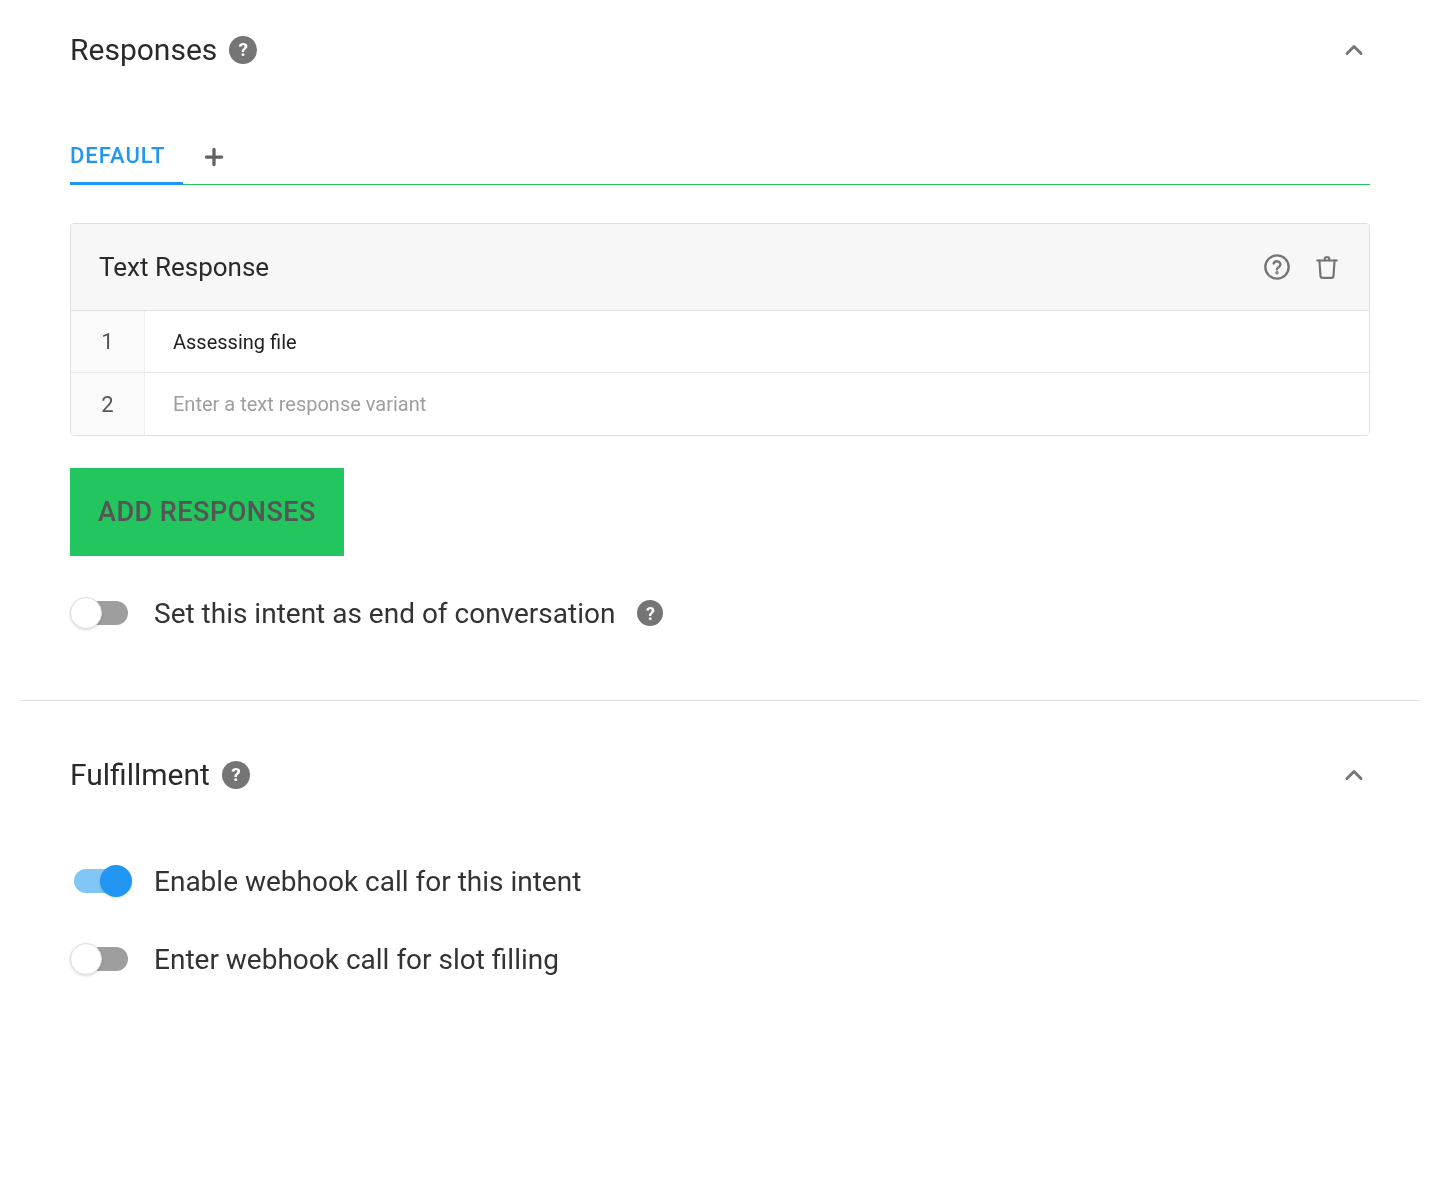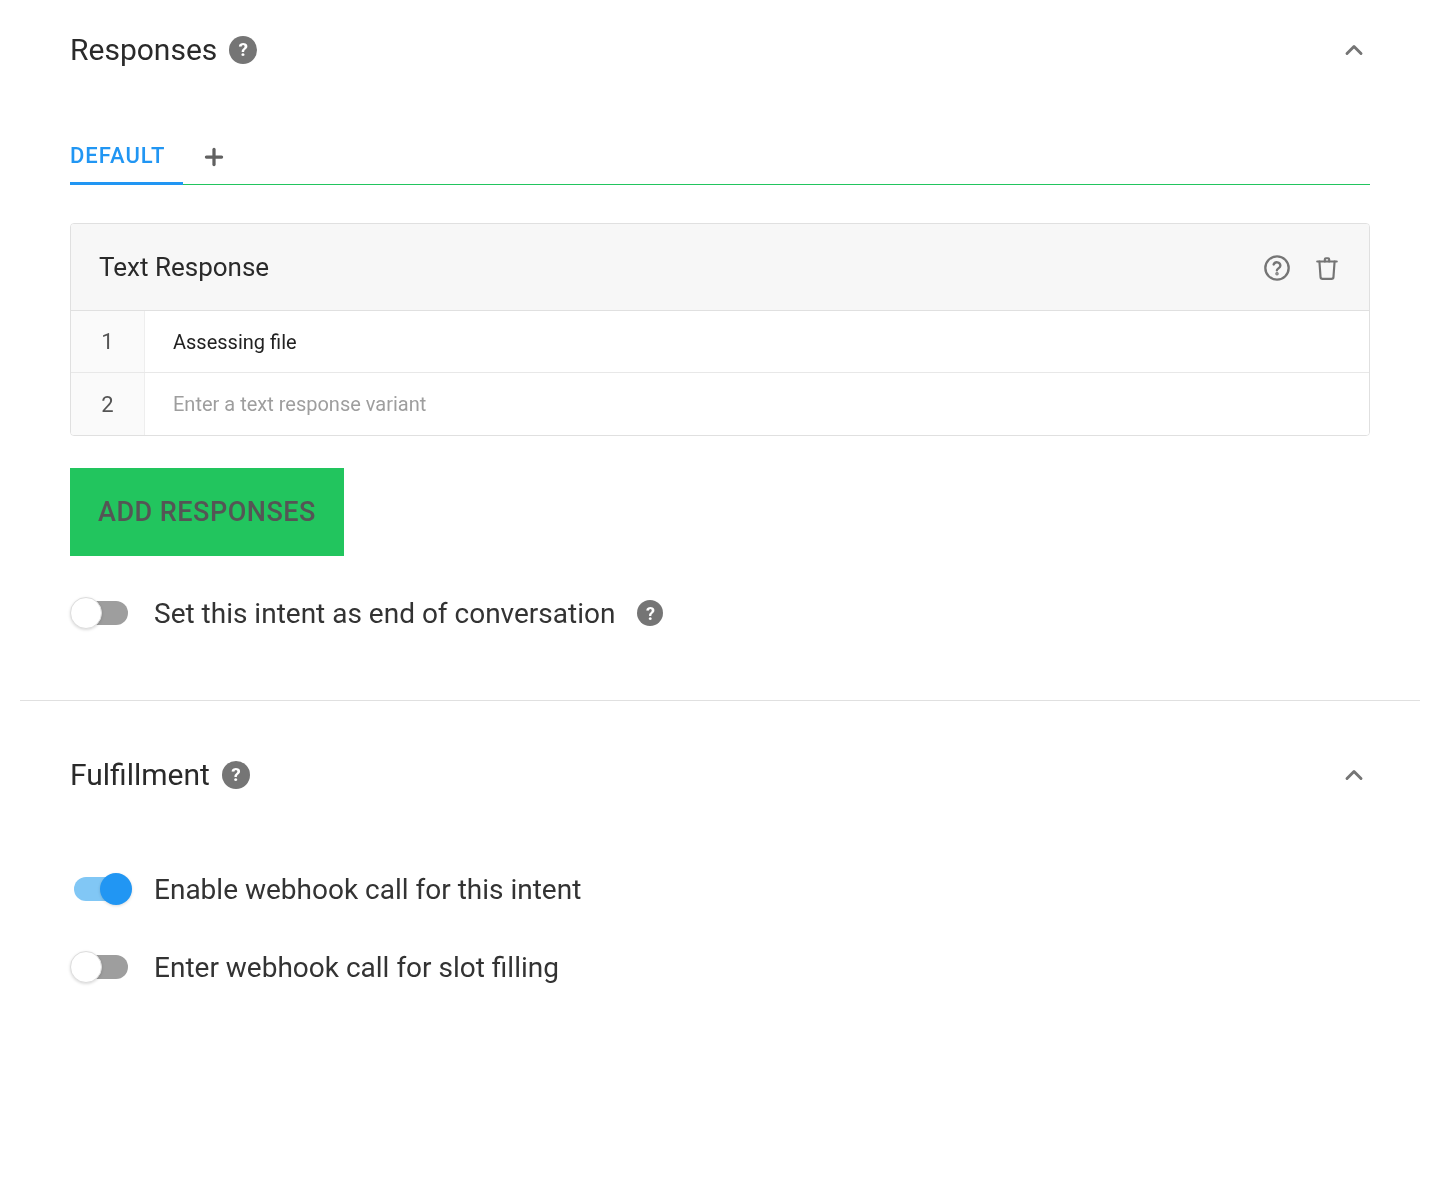--- a/index.html
+++ b/index.html
@@ -96,21 +96,21 @@
     .response-card {
       margin-top: 38px;
       border: 1px solid #e0e0e0;
       border-radius: 4px;
       overflow: hidden;
     }
     .response-card-header {
       background: #f7f7f7;
       padding: 28px 28px;
       display: flex;
-      align-items: flex-end;
+      align-items: center;
       justify-content: space-between;
       border-bottom: 1px solid #e0e0e0;
     }
     .response-card-title {
       font-size: 26px;
       font-weight: 400;
       color: #2a2a2a;
     }
     .response-card-actions {
       display: flex;
@@ -324,21 +324,21 @@
       <span class="help-circle">?</span>
     </div>
     <span class="chevron">
       <svg viewBox="0 0 24 24" fill="none" stroke="#757575" stroke-width="2.5" stroke-linecap="round" stroke-linejoin="round">
           <polyline points="18 15 12 9 6 15"></polyline>
         </svg>
     </span>
   </div>
 
   <div class="fulfillment-toggles">
-    <div class="toggle-row" style="margin-top:12px">
+    <div class="toggle-row" style="margin-top:4px">
       <div class="toggle on">
         <div class="toggle-track"></div>
         <div class="toggle-thumb"></div>
       </div>
       <div class="toggle-label">Enable webhook call for this intent</div>
     </div>
     <div class="toggle-row" style="margin-top:0">
       <div class="toggle">
         <div class="toggle-track"></div>
         <div class="toggle-thumb"></div>

